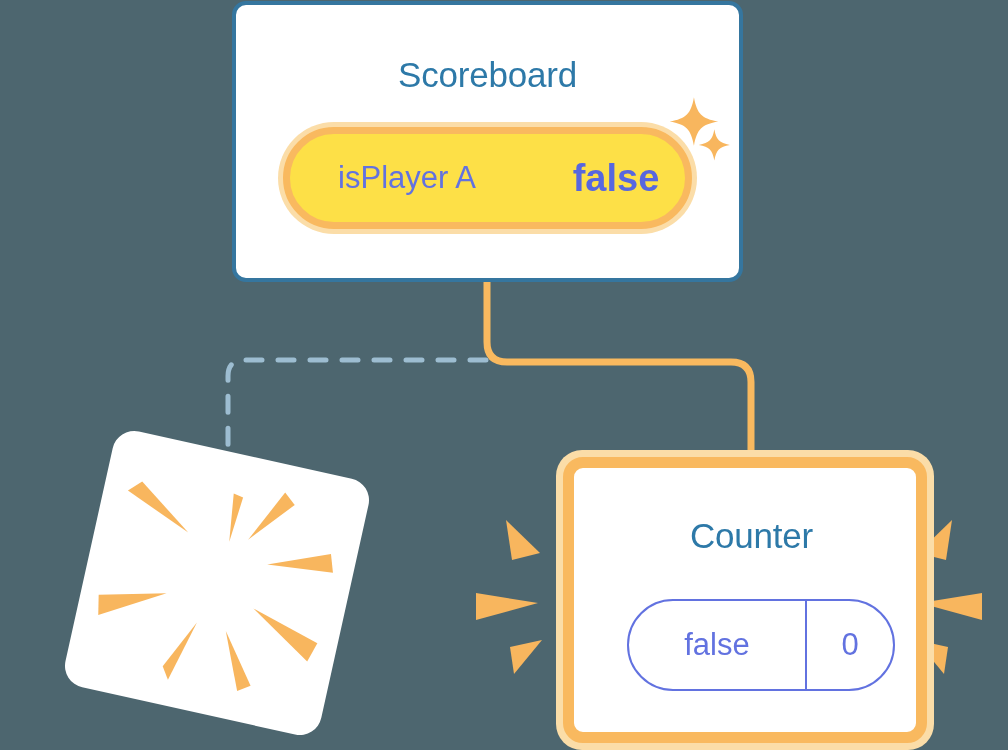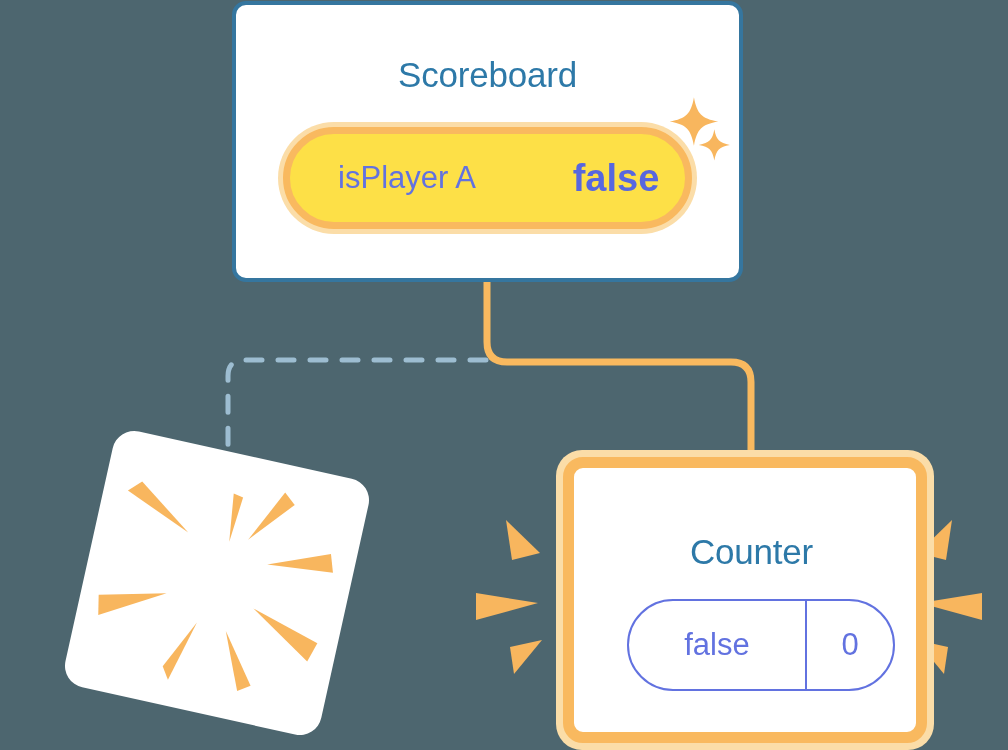--- a/index.html
+++ b/index.html
@@ -91,21 +91,21 @@
     white-space: nowrap;
   }
   #scoreboard-title {
     position: absolute;
     left: 0; right: 0;
     top: 50px;
   }
   #counter-title {
     position: absolute;
     left: 0; right: 0;
-    top: 64px;
+    top: 48px;
     padding-left: 13px;
   }
 
   
   
   #scoreboard-pill {
     position: absolute;
     left: 42px;
     top: 117px;
     width: 419px;

